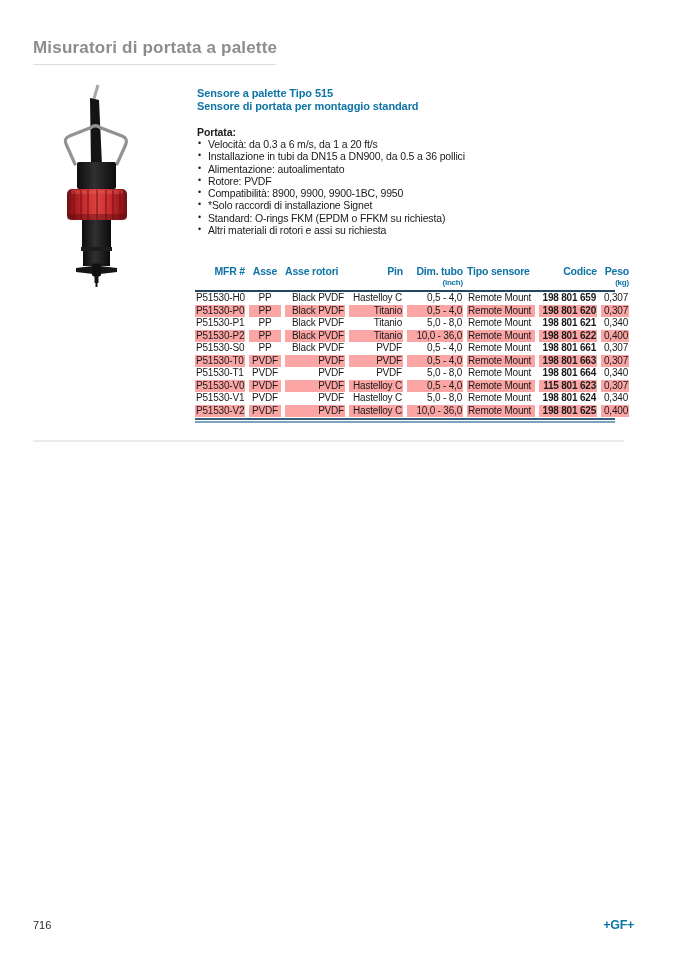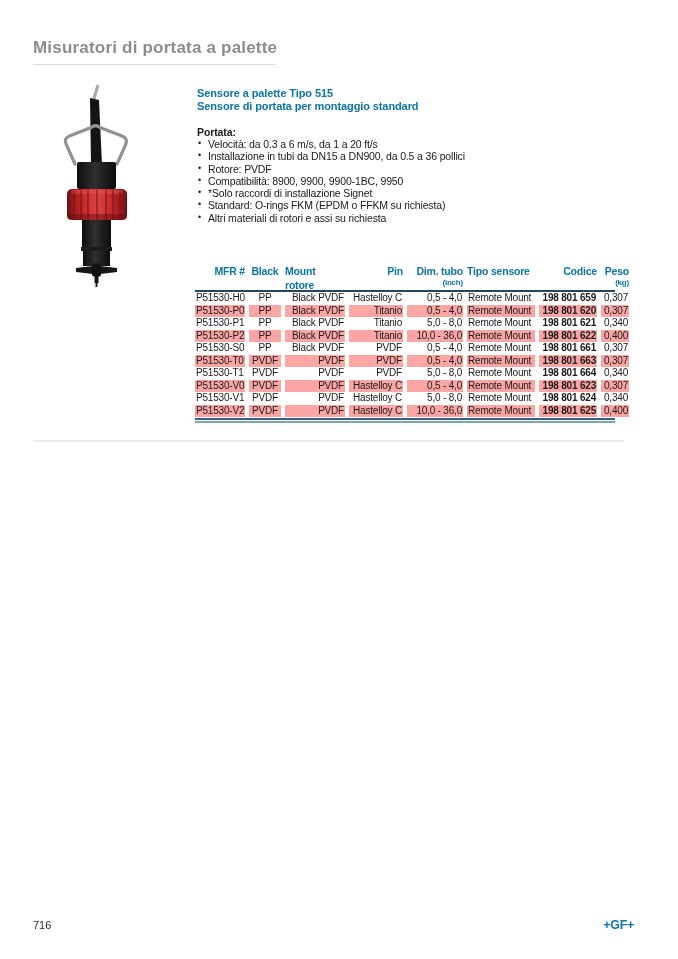--- a/index.html
+++ b/index.html
@@ -110,32 +110,33 @@
   <div class="headings">
     <div>Sensore a palette Tipo 515</div>
     <div>Sensore di portata per montaggio standard</div>
   </div>
 
   <div class="portata">Portata:</div>
 
   <ul class="bullets" id="bullets">
       <li>Velocità: da 0.3 a 6 m/s, da 1 a 20 ft/s</li>
       <li>Installazione in tubi da DN15 a DN900, da 0.5 a 36 pollici</li>
+      <li>Alimentazione: autoalimentato</li>
       <li>Rotore: PVDF</li>
       <li>Compatibilità: 8900, 9900, 9900-1BC, 9950</li>
       <li>*Solo raccordi di installazione Signet</li>
       <li>Standard: O-rings FKM (EPDM o FFKM su richiesta)</li>
       <li>Altri materiali di rotori e assi su richiesta</li>
     </ul>
 
   <div class="tbl">
     <div class="grid-row hdr-main" id="hdr-main">
         <div class="al-r">MFR #</div>
-        <div class="al-c">Black</div>
-        <div class="al-l">Mount rotore</div>
+        <div class="al-c">Asse</div>
+        <div class="al-l">Asse rotori</div>
         <div class="al-r">Pin</div>
         <div class="al-r">Dim. tubo</div>
         <div class="al-l">Tipo sensore</div>
         <div class="al-r">Codice</div>
         <div class="al-r">Peso</div>
       </div>
     <div class="grid-row hdr-sub" id="hdr-sub">
         <div class="al-r"></div>
         <div class="al-c"></div>
         <div class="al-l"></div>
@@ -217,21 +218,21 @@
           <div class="al-r bold">198 801 664</div>
           <div class="al-r">0,340</div>
         </div>
         <div class="grid-row trow shaded">
           <div class="al-l">P51530-V0</div>
           <div class="al-c">PVDF</div>
           <div class="al-r">PVDF</div>
           <div class="al-r">Hastelloy C</div>
           <div class="al-r">0,5 - 4,0</div>
           <div class="al-l">Remote Mount</div>
-          <div class="al-r bold">198 801 623</div>
+          <div class="al-r bold">115 801 623</div>
           <div class="al-r">0,307</div>
         </div>
         <div class="grid-row trow">
           <div class="al-l">P51530-V1</div>
           <div class="al-c">PVDF</div>
           <div class="al-r">PVDF</div>
           <div class="al-r">Hastelloy C</div>
           <div class="al-r">5,0 - 8,0</div>
           <div class="al-l">Remote Mount</div>
           <div class="al-r bold">198 801 624</div>

